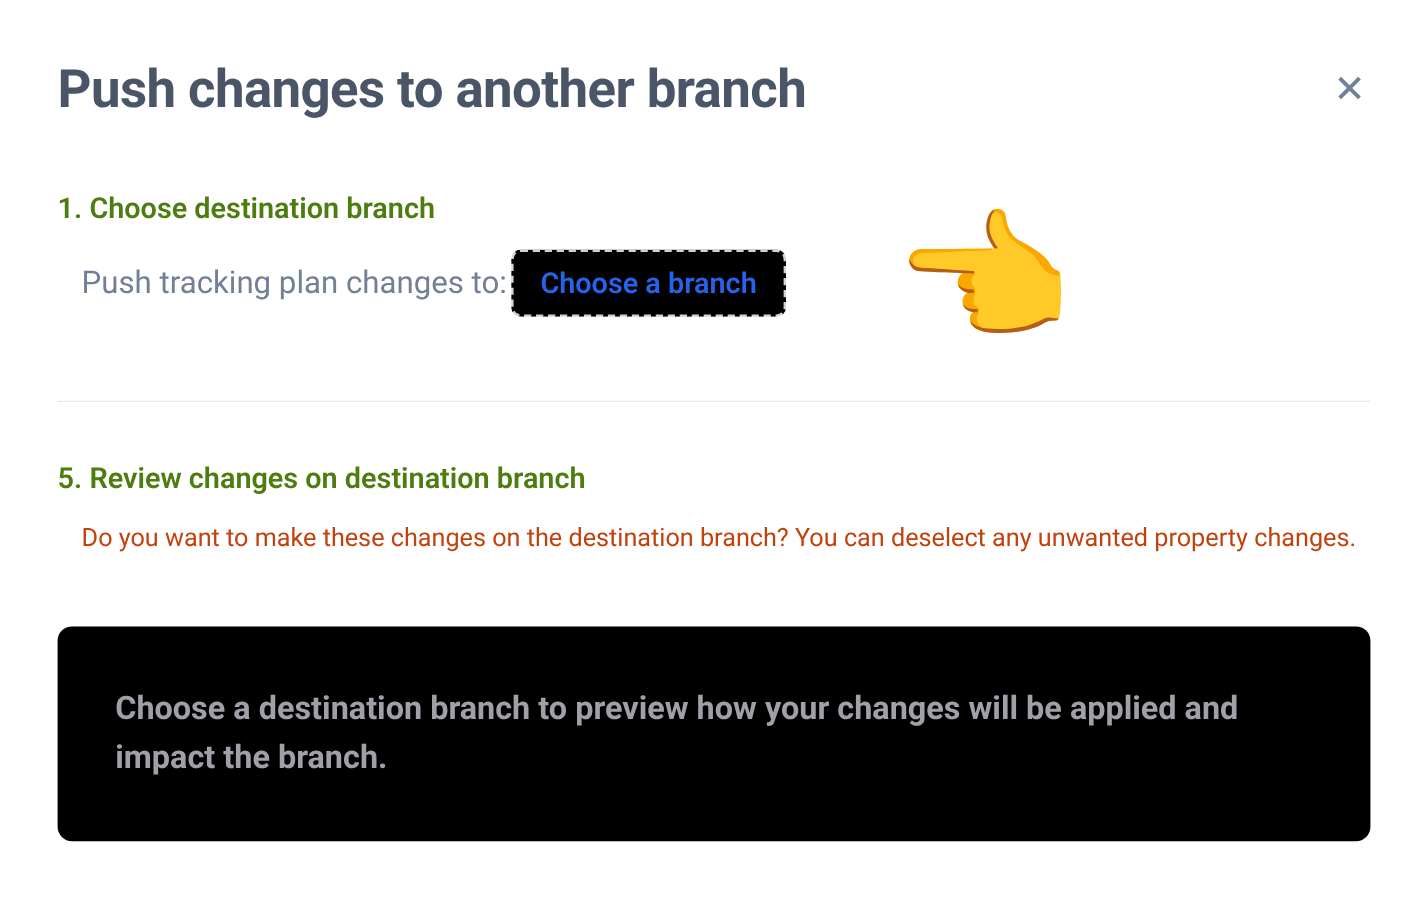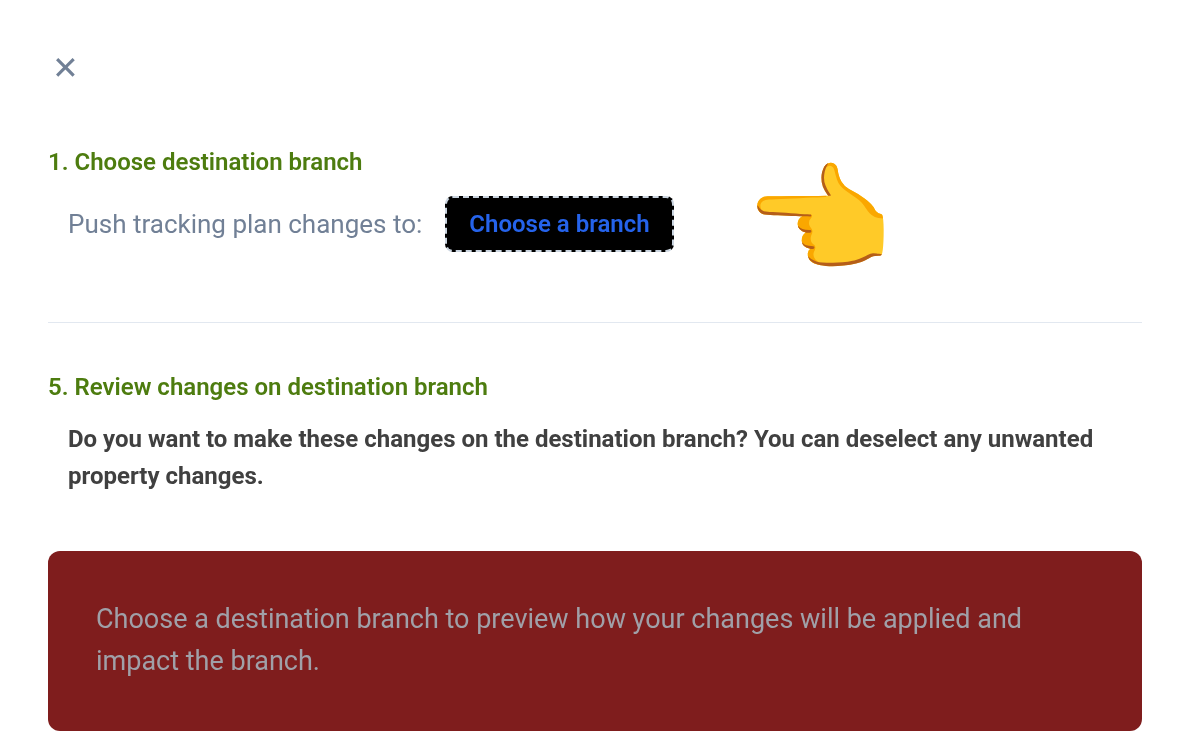--- a/index.html
+++ b/index.html
@@ -37,21 +37,21 @@
     }
     .step-label {
       font-size: 24px;
       font-weight: 600;
       color: #4d7c0f;
       margin-bottom: 20px;
     }
     .step1-content {
       display: flex;
       align-items: center;
-      gap: 23px;
+      gap: 4px;
       padding-left: 20px;
       position: relative;
     }
     .prompt-text {
       font-size: 26px;
       color: #718096;
       font-weight: 400;
     }
     .choose-btn {
       border: 2px dashed #cbd5e0;
@@ -72,41 +72,42 @@
       pointer-events: none;
       line-height: 1;
     }
     .divider {
       border: none;
       border-top: 1px solid #e2e8f0;
       margin-top: 70px;
       margin-bottom: 50px;
     }
     .step2-desc {
-      font-size: 24px;
-      color: #404040;
+      font-size: 21px;
+      color: #c2410c;
       line-height: 1.55;
       padding-left: 20px;
-      font-weight: 700;
+      font-weight: 400;
     }
     .preview-box {
-      background: #7f1d1d;
+      background: #000000;
       border-radius: 12px;
       padding: 48px;
       margin-top: 56px;
       font-size: 27px;
       color: #a0a0a8;
       line-height: 1.55;
-      font-weight: 400;
+      font-weight: 700;
     }
   </style>
 </head>
 <body>
 
 <div class="header-row">
+  <h1 class="title">Push changes to another branch</h1>
   <div class="close-btn">
     <span>✕</span>
   </div>
 </div>
 
 <div>
   <div class="step-label">1. Choose destination branch</div>
   <div class="step1-content">
     <span class="prompt-text">Push tracking plan changes to:</span>
     <div class="choose-btn">Choose a branch</div>

